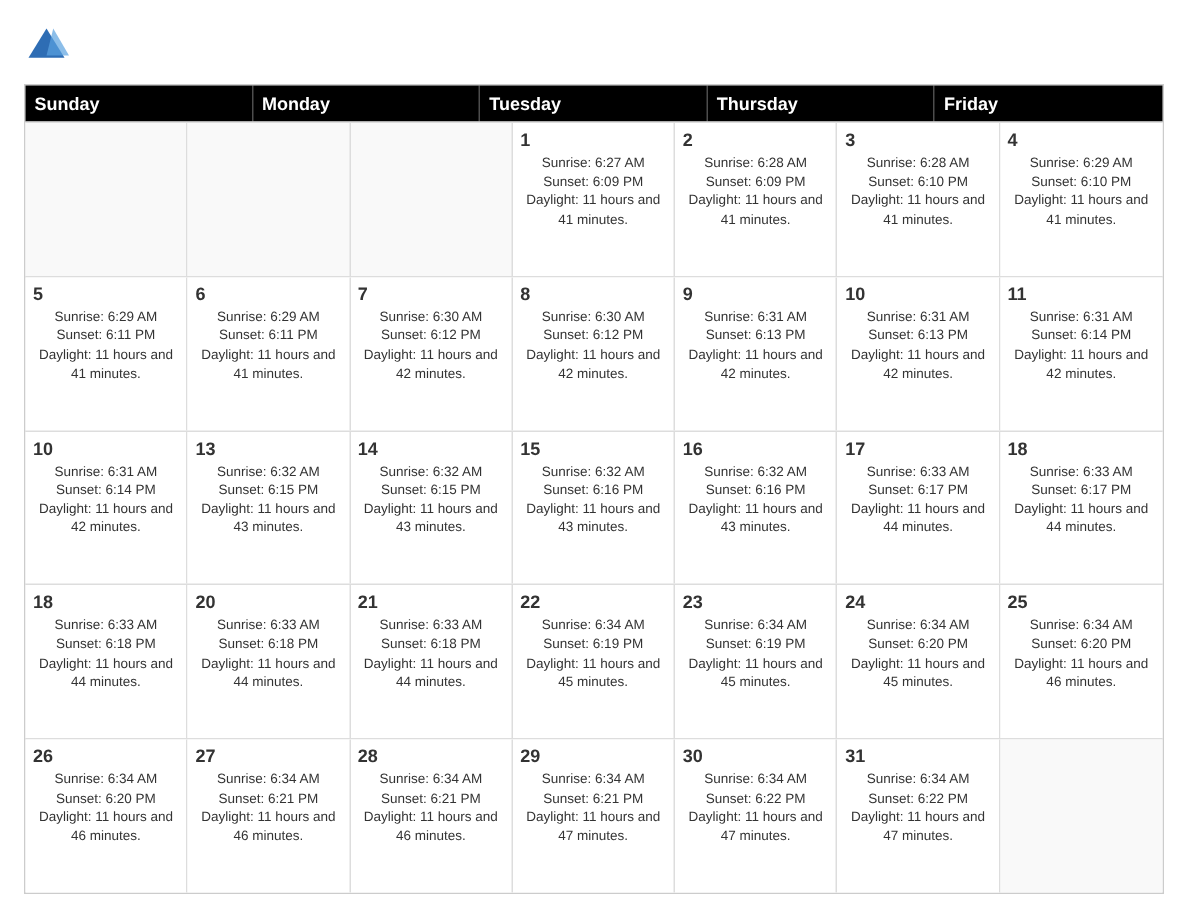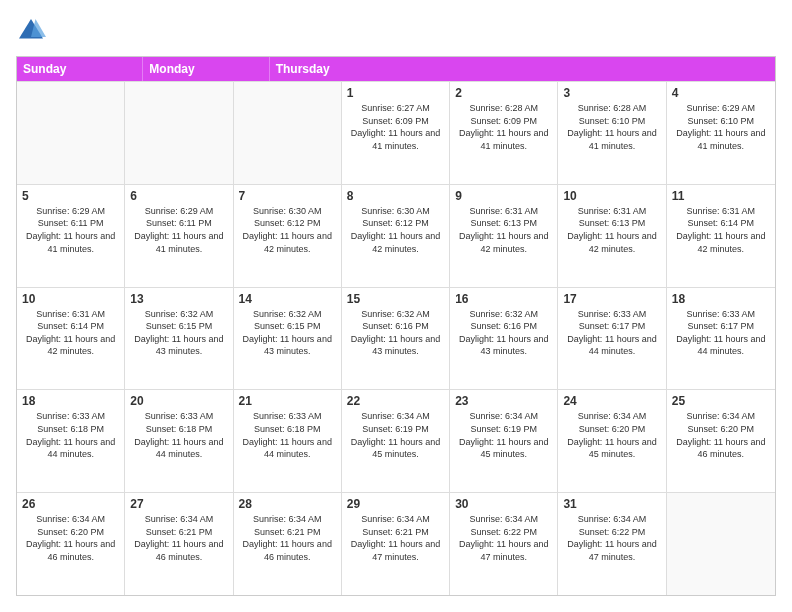--- a/index.html
+++ b/index.html
@@ -54,22 +54,22 @@
       color: #555;
     }
     .calendar {
       flex: 1;
       display: flex;
       flex-direction: column;
       border: 1px solid #ccc;
     }
     .calendar-header {
       display: grid;
-      grid-template-columns: repeat(6, 1fr);
-      background: #d946ef;
+      grid-template-columns: repeat(5, 1fr);
+      background: #000000;
     }
     .calendar-header .day-name {
       color: #fff;
       font-weight: bold;
       font-size: 12px;
       padding: 5px 6px;
       text-align: left;
       border-right: 1px solid rgba(255,255,255,0.3);
     }
     .calendar-header .day-name:last-child { border-right: none; }
@@ -125,21 +125,23 @@
     <div class="title-block">
       <div class="month-title"></div>
       <div class="subtitle"></div>
     </div>
   </div>
 
   <div class="calendar">
     <div class="calendar-header">
     <div class="day-name">Sunday</div>
         <div class="day-name">Monday</div>
+        <div class="day-name">Tuesday</div>
         <div class="day-name">Thursday</div>
+        <div class="day-name">Friday</div>
       </div>
     <div class="calendar-body">
     <div class="calendar-row">
           <div class="calendar-cell empty"></div>
           <div class="calendar-cell empty"></div>
           <div class="calendar-cell empty"></div>
           <div class="calendar-cell">
             <div class="cell-day">1</div>
             <div class="cell-info" style="white-space: pre-line;">Sunrise: 6:27 AM
 Sunset: 6:09 PM

